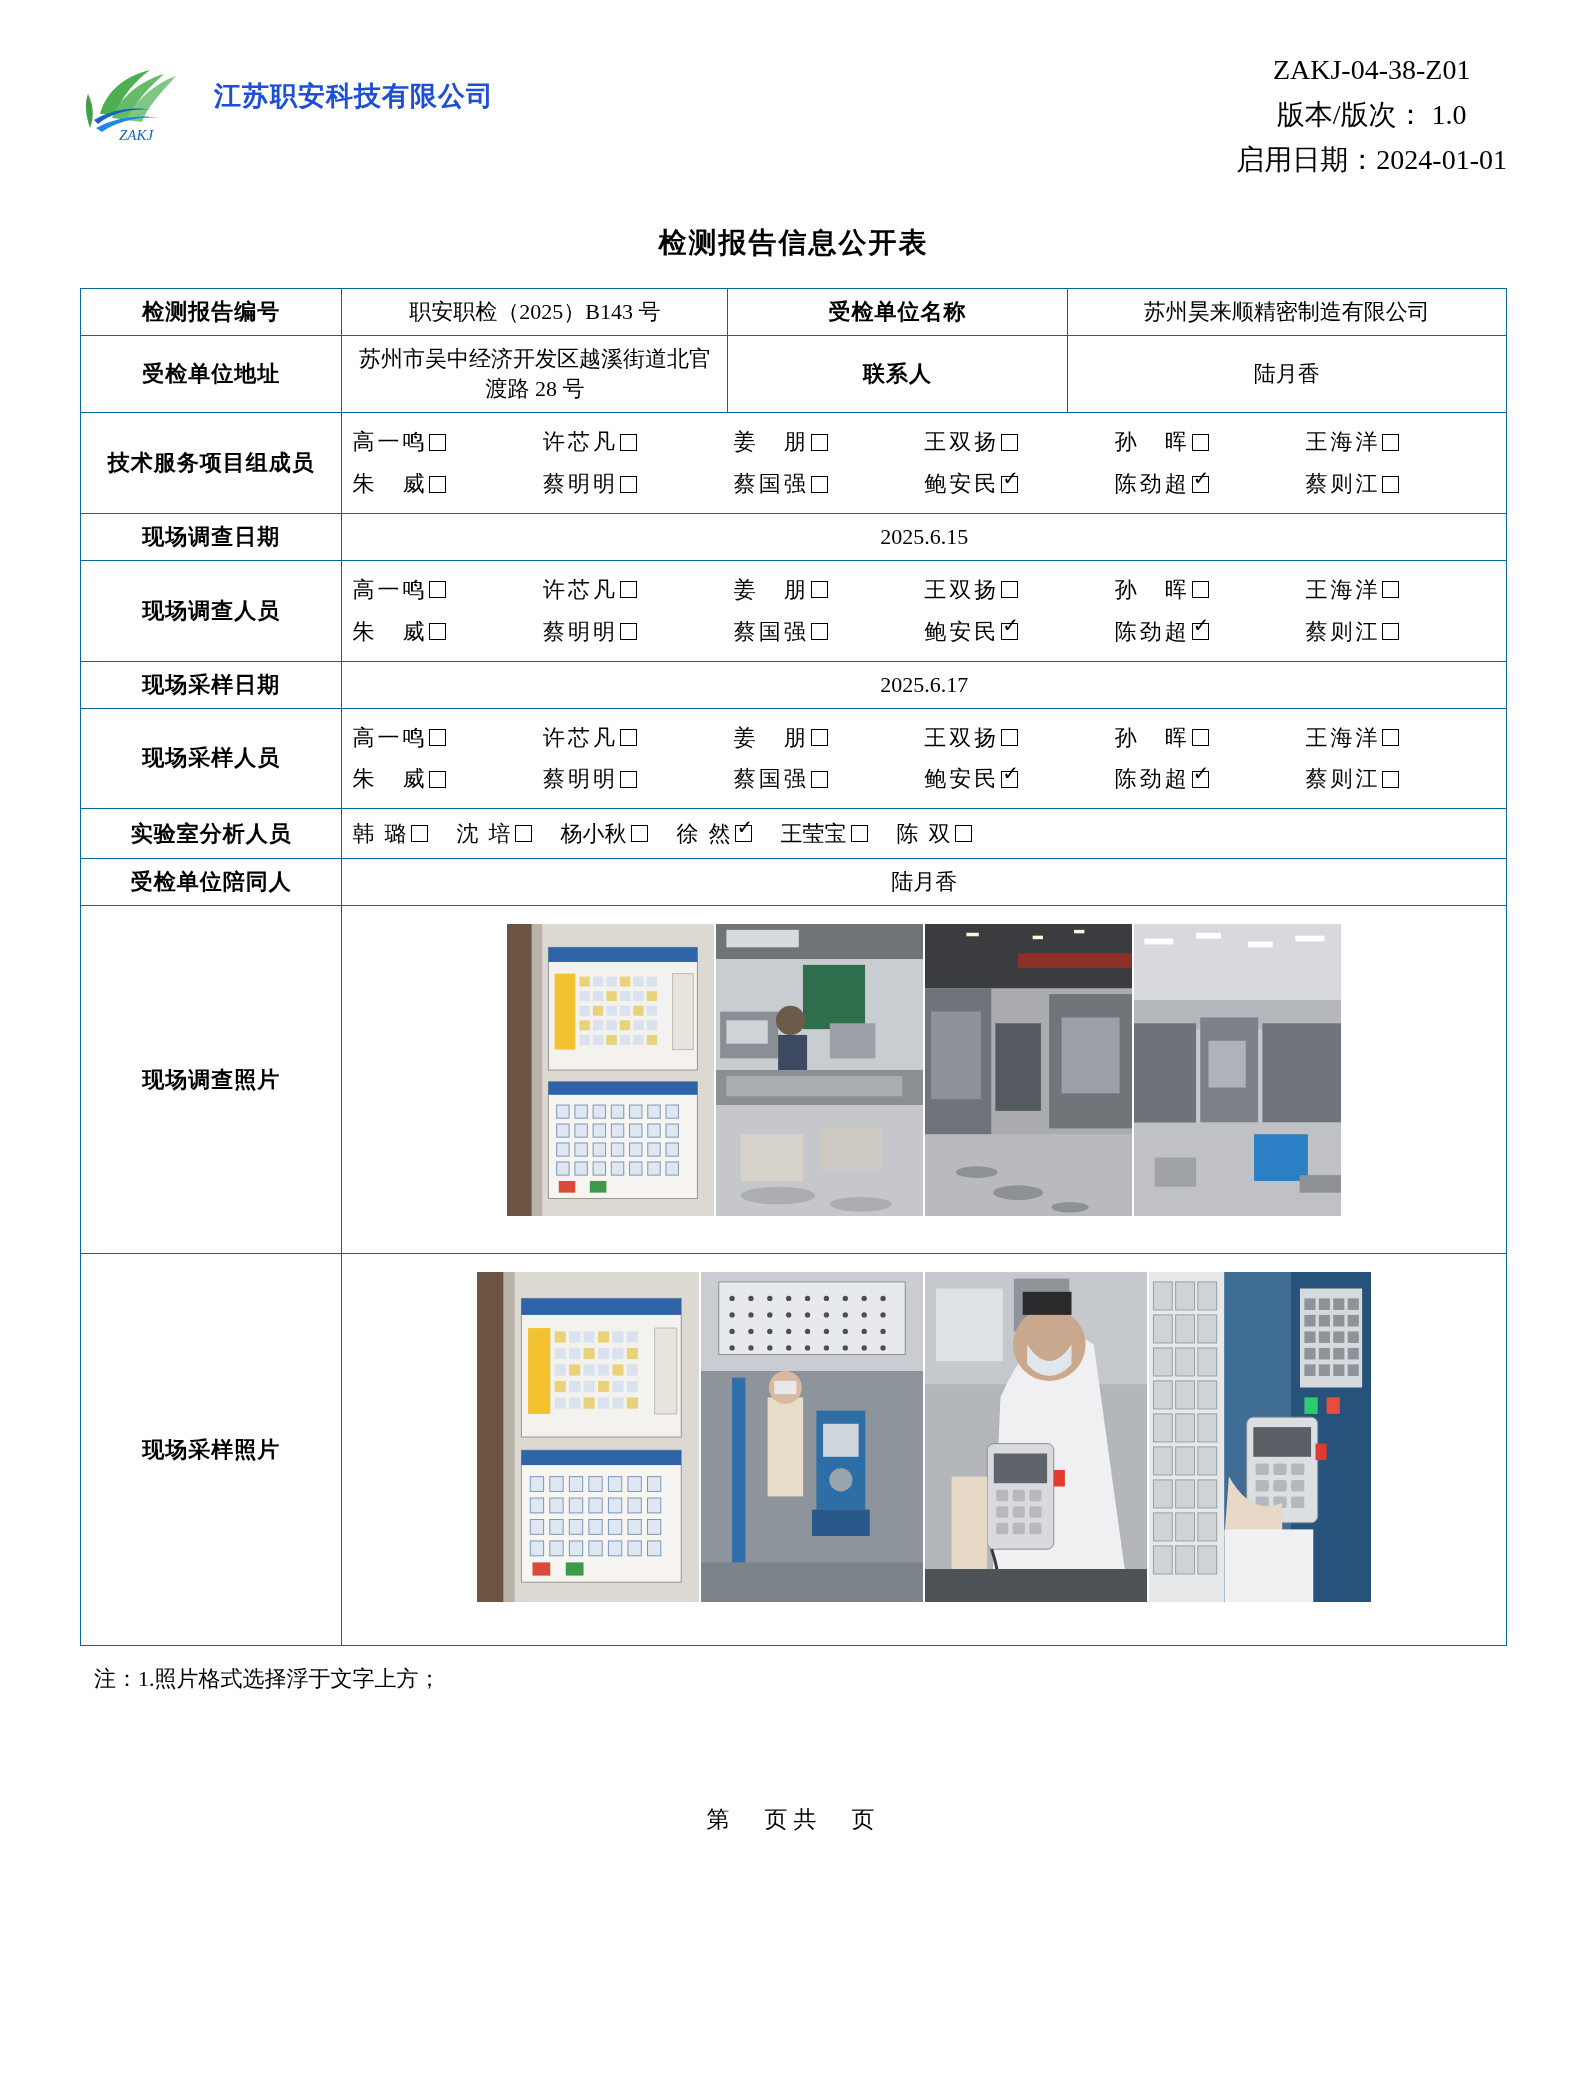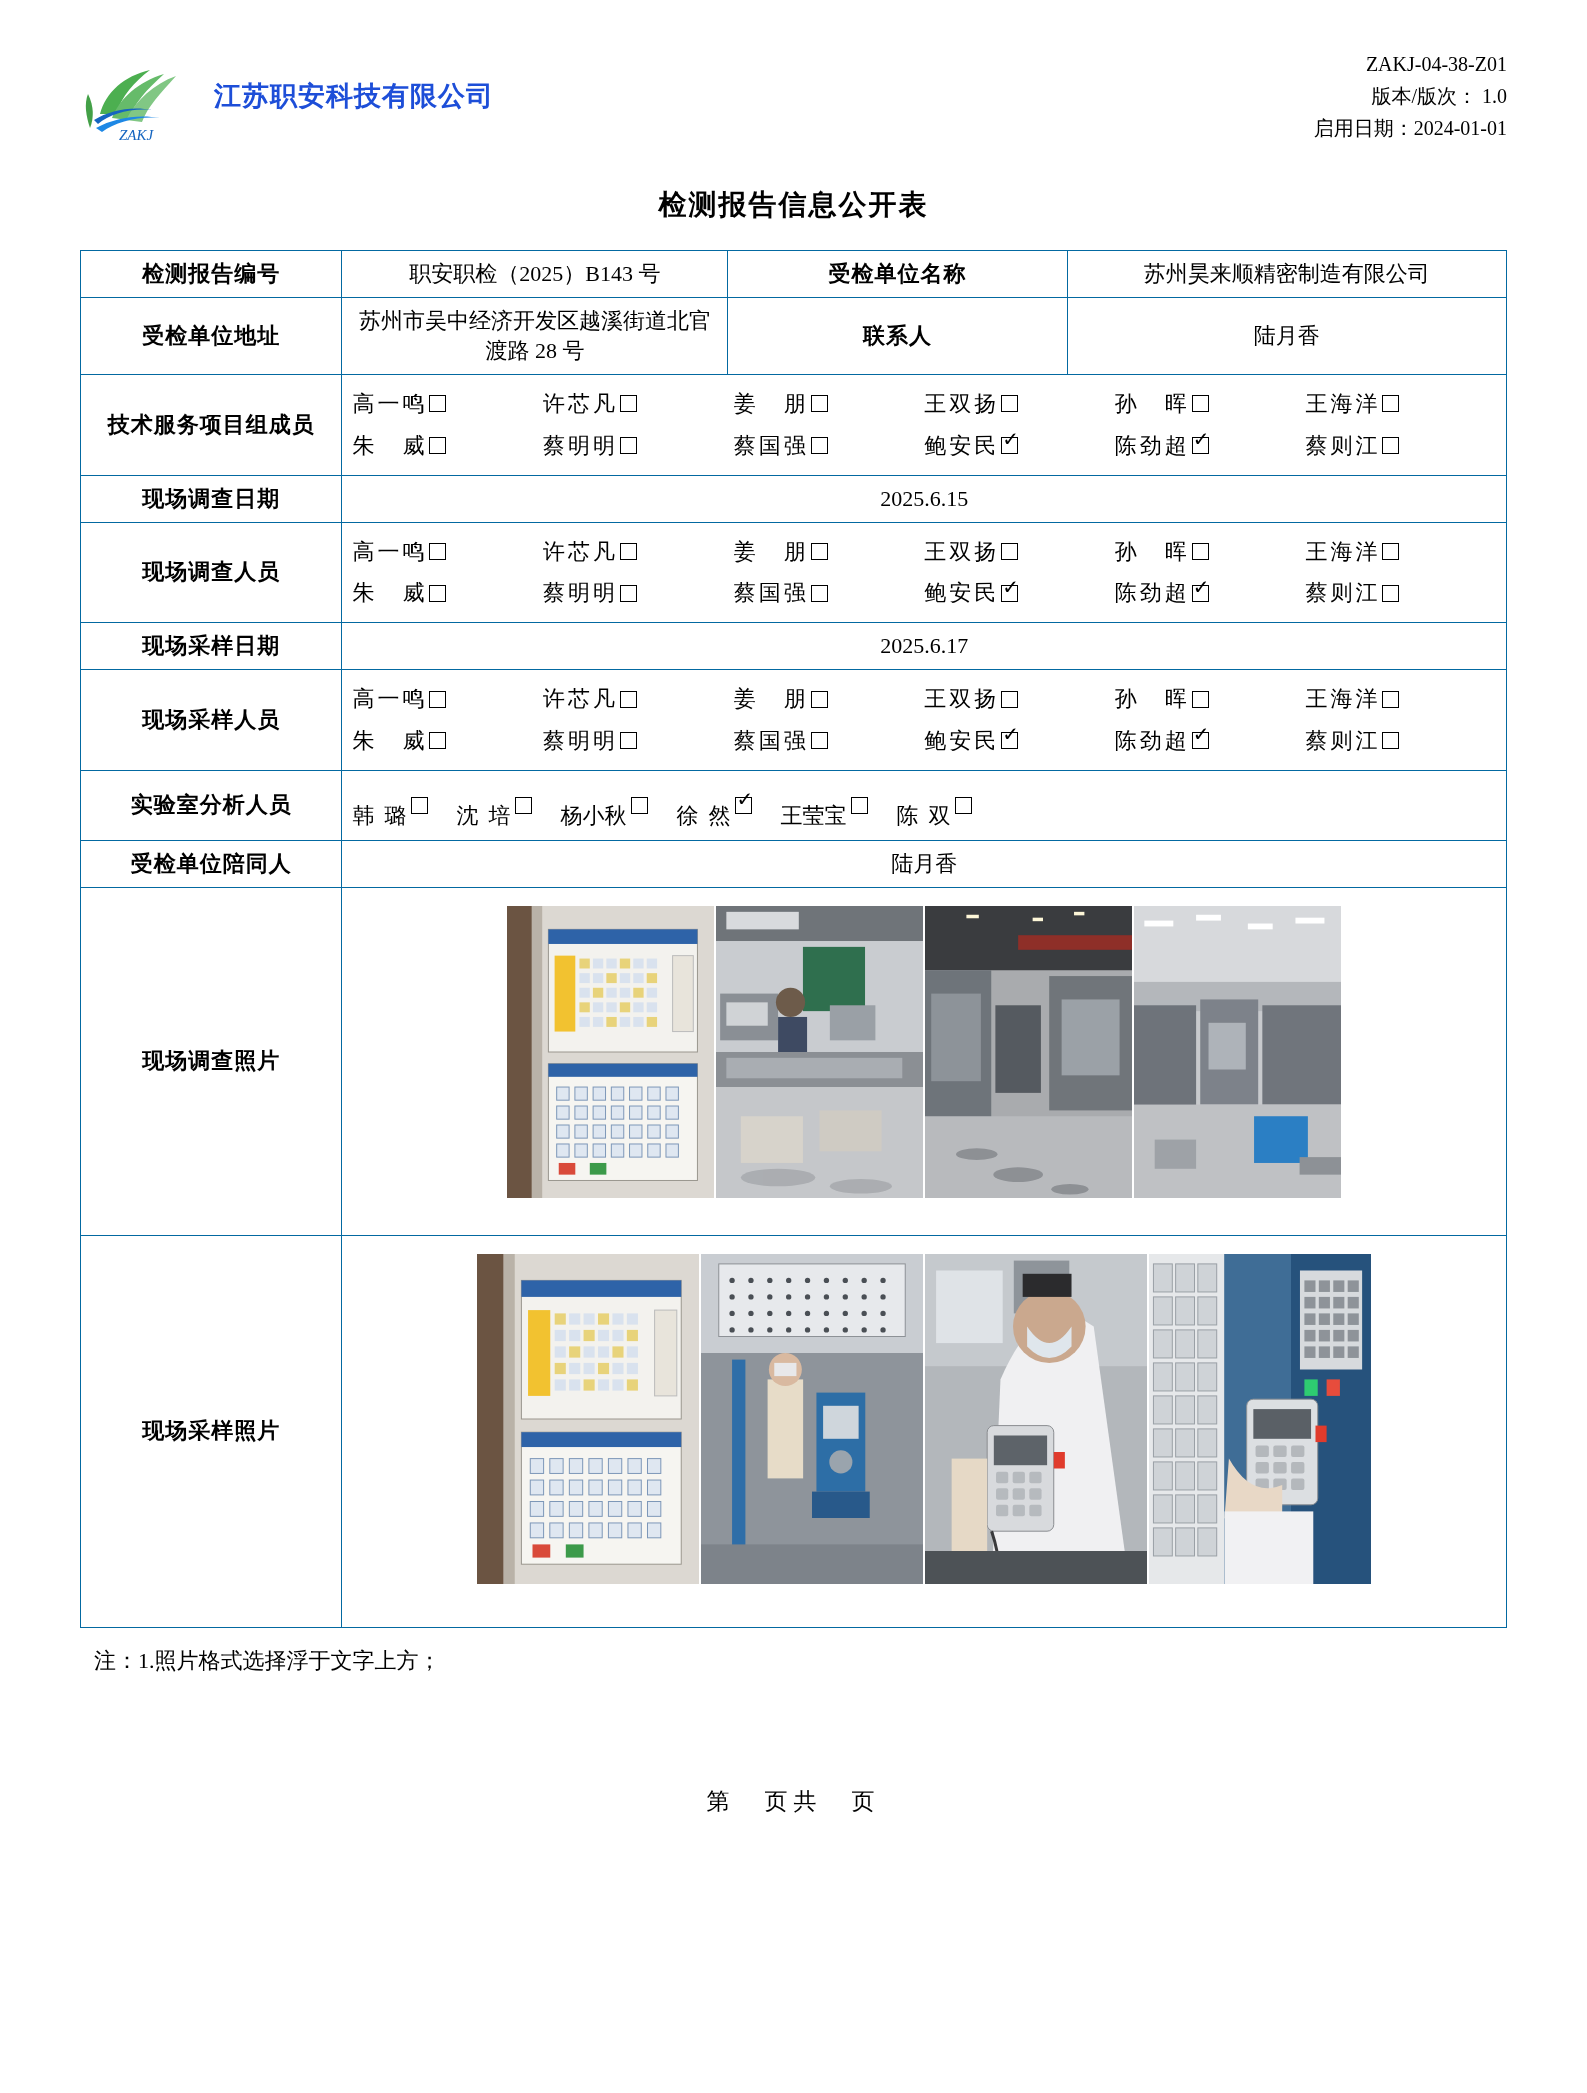--- a/index.html
+++ b/index.html
@@ -36,22 +36,22 @@
   }
   .logo-svg { display: block; }
   .brand-name {
     font-family: "Liberation Serif", serif;
     font-size: 27px;
     color: #1d4ed8;
     letter-spacing: 1px;
     font-weight: 700;
   }
   .header-right {
-    text-align: right;
-    font-size: 20px;
+    text-align: center;
+    font-size: 28px;
     line-height: 1.6;
     font-family: "Liberation Serif", serif;
   }
   .header-right div { white-space: nowrap; }
 
   
   .doc-title {
     text-align: center;
     font-size: 28px;
     font-weight: 700;
@@ -118,21 +118,21 @@
   }
 
   
   .people.inline {
     line-height: 1.5;
   }
   .people.inline .p {
     width: auto;
     margin-right: 28px;
   }
-  .people.inline .nm { min-width: 54px; margin-top: 20px; }
+  .people.inline .nm { min-width: 54px; }
 
   
   .photo-cell { padding: 0 !important; height: 350px; }
   .photo-row-1 td { height: 348px; }
   .photo-row-2 td { height: 392px; }
   .photo-strip {
     display: flex;
     align-items: stretch;
     justify-content: center;
     gap: 2px;

